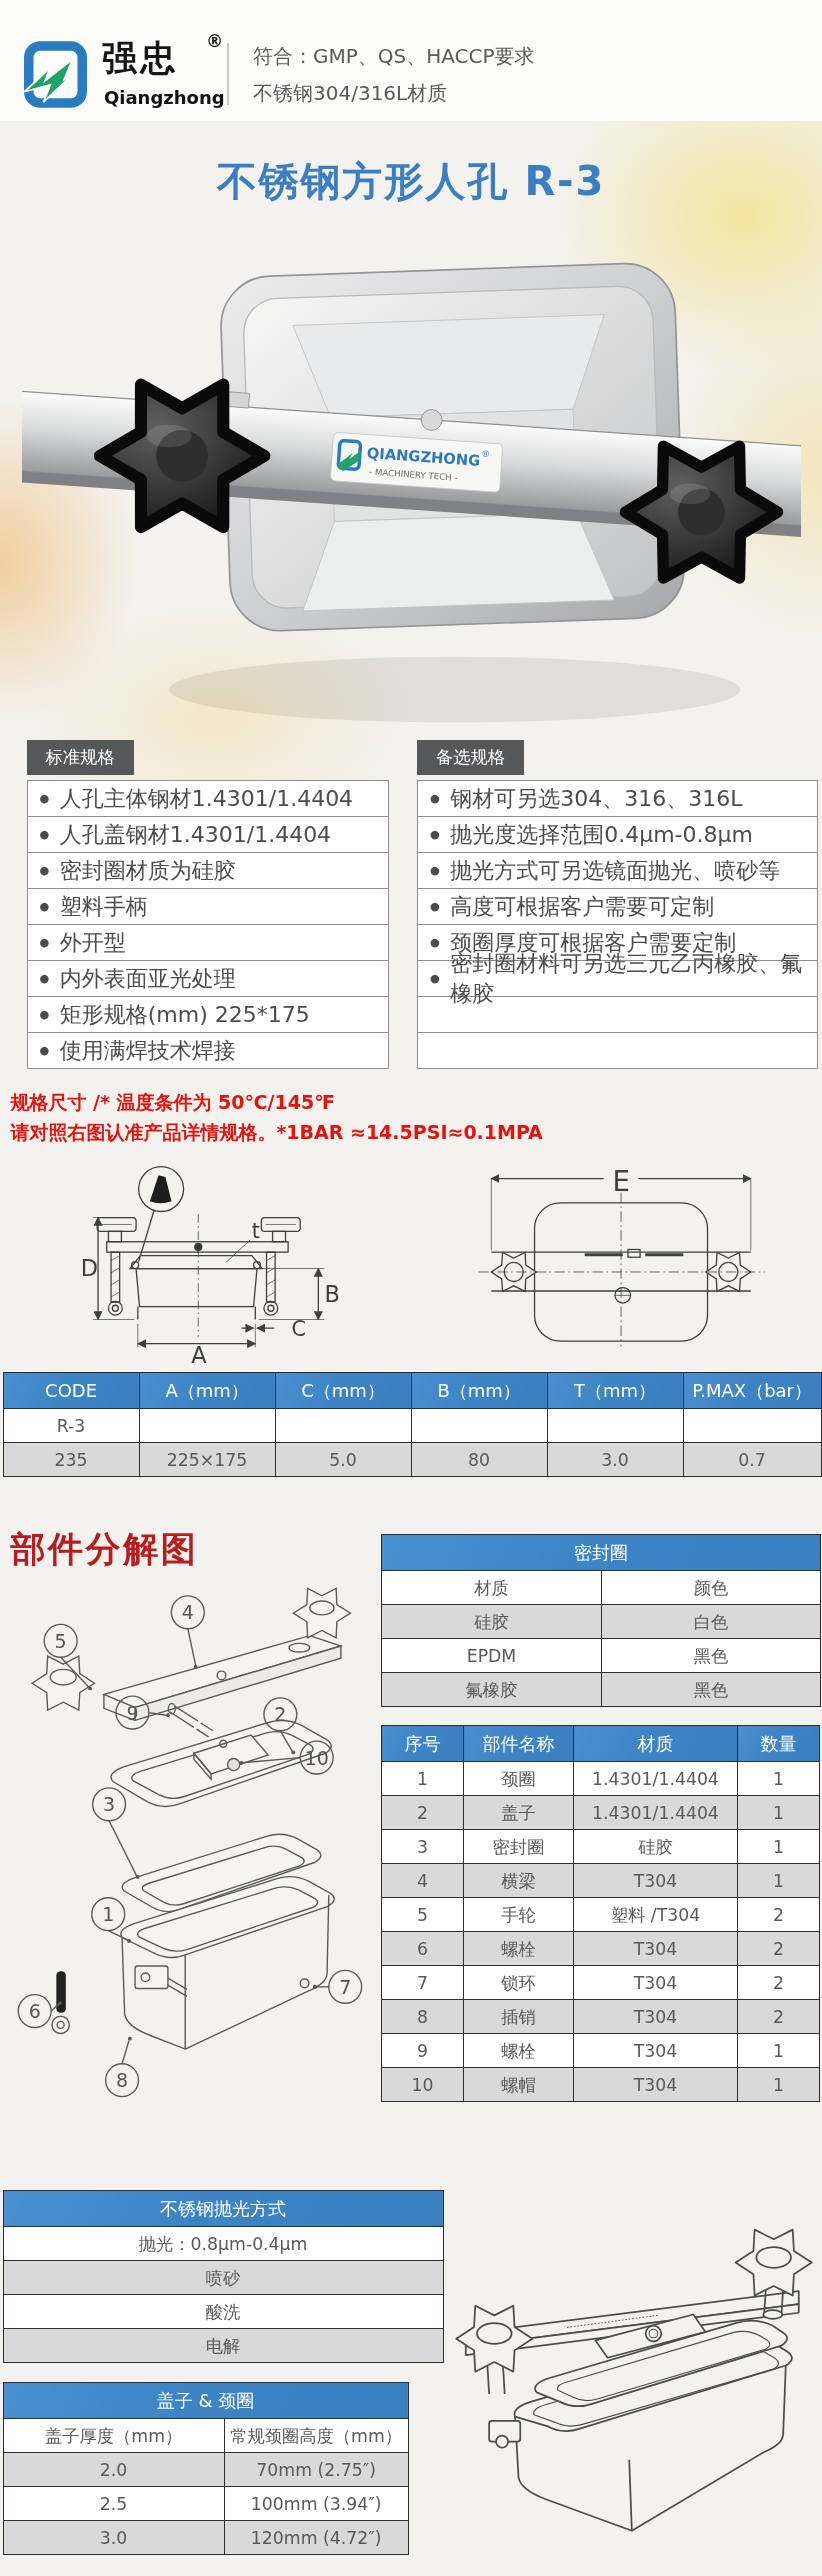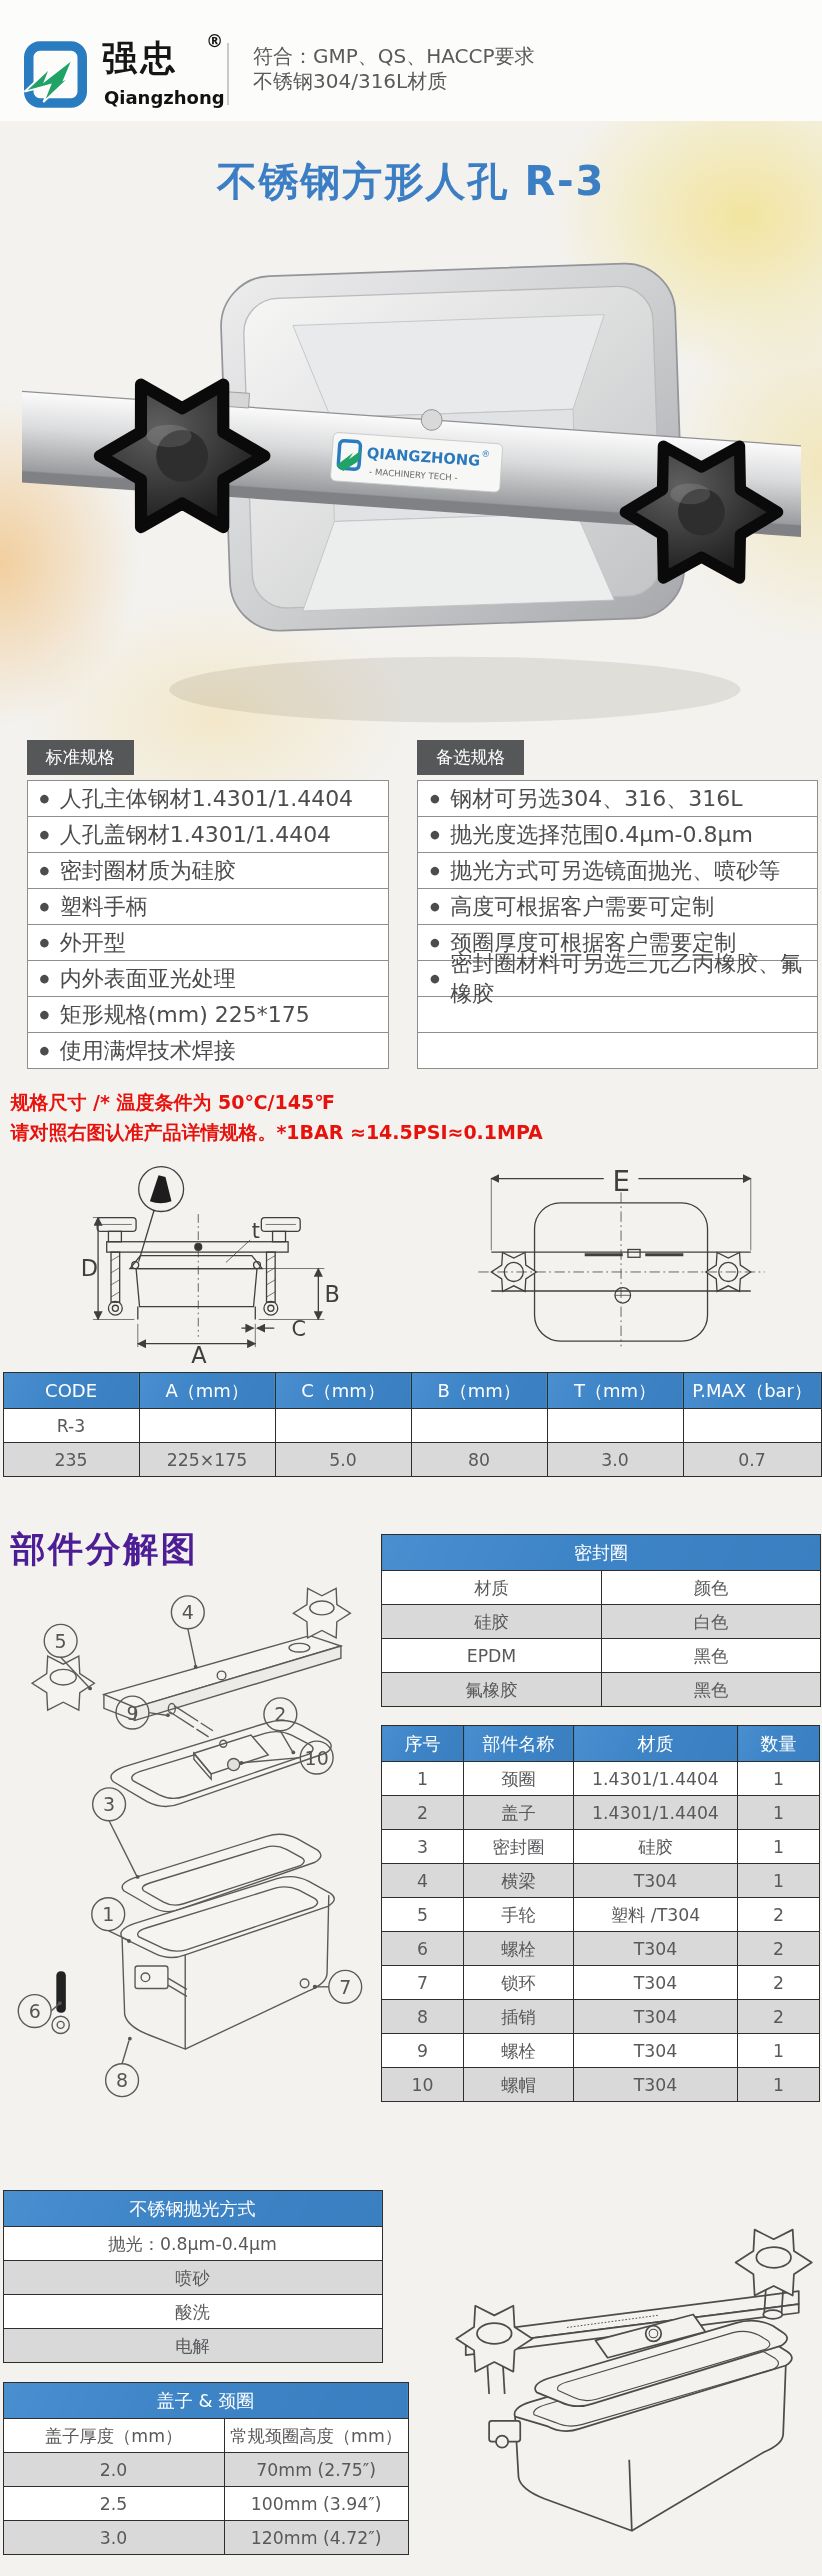--- a/index.html
+++ b/index.html
@@ -14,41 +14,41 @@
       radial-gradient(ellipse 277px 173px at 216px 718px, rgba(243,212,132,.35), rgba(243,212,132,0) 70%);
   }
   .abs{position:absolute;}
   
   .header{left:0;top:0;width:822px;height:121px;background:#fcfcfb;}
   .brand-cn{left:102px;top:35px;font-size:35px;font-weight:bold;color:#161616;letter-spacing:3.5px;}
   .brand-reg{left:206px;top:31px;font-size:17.3px;color:#161616;font-weight:bold;}
   .brand-en{left:104px;top:87px;font-size:18px;font-weight:bold;color:#111;}
   .hdr-divider{left:227px;top:43px;width:1.7px;height:62px;background:#c9c9c9;}
   .compliance1{left:253px;top:43px;font-size:20px;color:#5a5a5a;}
-  .compliance2{left:253px;top:68px;font-size:20px;color:#5a5a5a;}
+  .compliance2{left:253px;top:80px;font-size:20px;color:#5a5a5a;}
   
   .page-title{left:0;top:154px;width:822px;text-align:center;font-size:40px;font-weight:bold;color:#3b7ec3;letter-spacing:1.7px;}
   
   .spec-col{top:740px;}
   .spec-tab{width:107px;height:35px;line-height:35px;text-align:center;background:#565759;color:#fff;font-size:17.3px;}
   .spec-list{margin-top:5.2px;background:#fff;border:0.9px solid #8e8e8e;}
   .spec-row{height:35px;border-bottom:0.9px solid #8e8e8e;display:flex;align-items:center;padding-left:12px;font-size:22px;color:#4c4c4e;}
   .spec-row:last-child{border-bottom:none;}
   .spec-row::before{content:"●";font-size:11.2px;margin-right:10.4px;color:#4c4c4e;}
   .spec-row.noBullet::before{content:"";margin-right:0;}
   
   .note{left:10.4px;font-size:19px;font-weight:bold;color:#e8120d;}
   
   table{border-collapse:collapse;table-layout:fixed;}
   .tb td,.tb th{border:1.7px solid #2e2e2e;text-align:center;color:#58595b;font-size:17.3px;padding:0;height:33px;overflow:hidden;white-space:nowrap;}
   .tb th{background:linear-gradient(115deg,#4a8fd0,#3d84c6 45%,#3a7fc0);color:#fff;font-weight:normal;font-size:18px;height:35px;}
   .g{background:#d9d9d9;}
   .w{background:#fff;}
   
-  .exploded-title{left:10.4px;top:1526px;font-size:35px;font-weight:bold;color:#4c1d95;letter-spacing:2.6px;}
+  .exploded-title{left:10.4px;top:1526px;font-size:35px;font-weight:bold;color:#b91c1c;letter-spacing:2.6px;}
   svg text{font-family:"DejaVu Sans","Liberation Sans",sans-serif;}
 </style>
 </head>
 <body>
 
 <div class="abs header">
   <svg class="abs" style="left:21px;top:40px" width="69" height="69" viewBox="0 0 80 80">
     <rect x="9" y="7" width="62" height="66" rx="13" fill="none" stroke="#2a7cc0" stroke-width="11"></rect>
     <polygon points="4,60 34,32 28,47 60,22 50,46 58,42 26,72 34,52" fill="#21a366" stroke="#fff" stroke-width="2"></polygon>
   </svg>
@@ -474,21 +474,21 @@
       </tr>
   <tr class="g">
         <td>10</td>
         <td>螺帽</td>
         <td>T304</td>
         <td>1</td>
       </tr>
 </tbody>
   </table>
 
-<table class="abs tb" style="left:2.6px;top:2190px;width:380px;padding-left:32px;">
+<table class="abs tb" style="left:2.6px;top:2190px;width:441px;padding-left:32px;">
   <tbody>
       <tr>
         <th>不锈钢抛光方式</th>
       </tr>
   <tr class="w">
         <td>抛光：0.8μm-0.4μm</td>
       </tr>
   <tr class="g">
         <td>喷砂</td>
       </tr>

